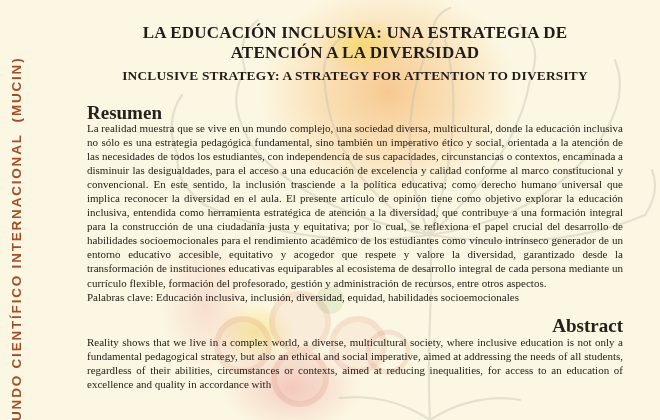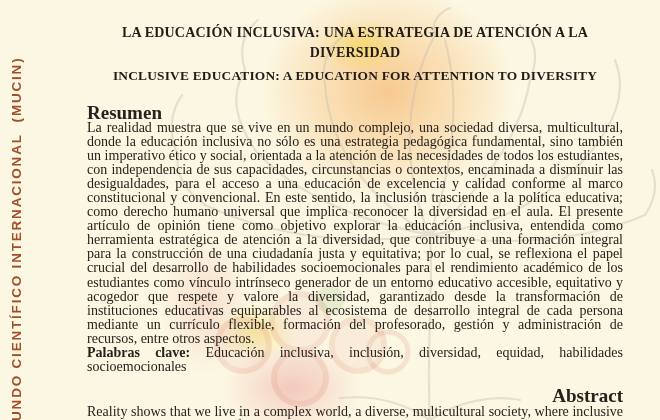--- a/index.html
+++ b/index.html
@@ -32,21 +32,21 @@
     white-space: pre;
   }
   .content {
     position: absolute;
     left: 87px; top: 0;
     width: 536px;
     color: #26211C;
   }
   .title-es {
     margin: 23px 8px 0;
-    font-size: 14px;
+    font-size: 17px;
     line-height: 19.5px;
     font-weight: bold;
     text-align: center;
     letter-spacing: 0.2px;
     color: #211C18;
   }
   .title-en {
     margin: 4px 0 0;
     font-size: 13.4px;
     line-height: 19.5px;
@@ -60,25 +60,25 @@
     font-size: 19px;
     line-height: 15px;
     font-weight: bold;
   }
   .abstract-heading {
     margin: 14px 0 2px;
     text-align: right;
   }
   .body-text {
     margin: 0;
-    font-size: 14px;
+    font-size: 11px;
     line-height: 14.1px;
     text-align: justify;
   }
-  .body-text b { font-weight: bold; }
+  .body-text b { font-weight: normal; }
 </style>
 </head>
 <body>
 
 <div class="page">
 
   <svg class="watermark" viewBox="0 0 660 420" aria-hidden="true">
     <defs>
       <radialGradient id="gOr" cx="50%" cy="50%" r="50%">
         <stop offset="0%" stop-color="#F29B3E" stop-opacity="0.50"></stop>
@@ -133,21 +133,21 @@
     <circle cx="330" cy="300" r="14" fill="#5A9A4A" opacity="0.12"></circle>
     <circle cx="388" cy="352" r="20" stroke="#C84B3A" stroke-width="5" fill="none" opacity="0.12"></circle>
   </svg>
 
   <div class="sidebar-vertical">MUNDO CIENTÍFICO INTERNACIONAL  (MUCIN)</div>
 
   <div class="content">
 
     <h1 class="title-es">LA EDUCACIÓN INCLUSIVA: UNA ESTRATEGIA DE ATENCIÓN A LA DIVERSIDAD</h1>
 
-    <h2 class="title-en">INCLUSIVE EDUCATION: A EDUCATION FOR ATTENTION TO DIVERSITY</h2>
+    <h2 class="title-en">INCLUSIVE STRATEGY: A STRATEGY FOR ATTENTION TO DIVERSITY</h2>
 
     <h3 class="sec-heading">Resumen</h3>
 
     <p class="body-text">La realidad muestra que se vive en un mundo complejo, una sociedad diversa, multicultural, donde la educación inclusiva no sólo es una estrategia pedagógica fundamental, sino también un imperativo ético y social, orientada a la atención de las necesidades de todos los estudiantes, con independencia de sus capacidades, circunstancias o contextos, encaminada a disminuir las desigualdades, para el acceso a una educación de excelencia y calidad conforme al marco constitucional y convencional. En este sentido, la inclusión trasciende a la política educativa; como derecho humano universal que implica reconocer la diversidad en el aula. El presente artículo de opinión tiene como objetivo explorar la educación inclusiva, entendida como herramienta estratégica de atención a la diversidad, que contribuye a una formación integral para la construcción de una ciudadanía justa y equitativa; por lo cual, se reflexiona el papel crucial del desarrollo de habilidades socioemocionales para el rendimiento académico de los estudiantes como vínculo intrínseco generador de un entorno educativo accesible, equitativo y acogedor que respete y valore la diversidad, garantizado desde la transformación de instituciones educativas equiparables al ecosistema de desarrollo integral de cada persona mediante un currículo flexible, formación del profesorado, gestión y administración de recursos, entre otros aspectos.</p>
 
     <p class="body-text"><b>Palabras clave:</b><span> Educación inclusiva, inclusión, diversidad, equidad, habilidades socioemocionales</span></p>
 
     <h3 class="sec-heading abstract-heading">Abstract</h3>
 
     <p class="body-text">Reality shows that we live in a complex world, a diverse, multicultural society, where inclusive education is not only a fundamental pedagogical strategy, but also an ethical and social imperative, aimed at addressing the needs of all students, regardless of their abilities, circumstances or contexts, aimed at reducing inequalities, for access to an education of excellence and quality in accordance with</p>

